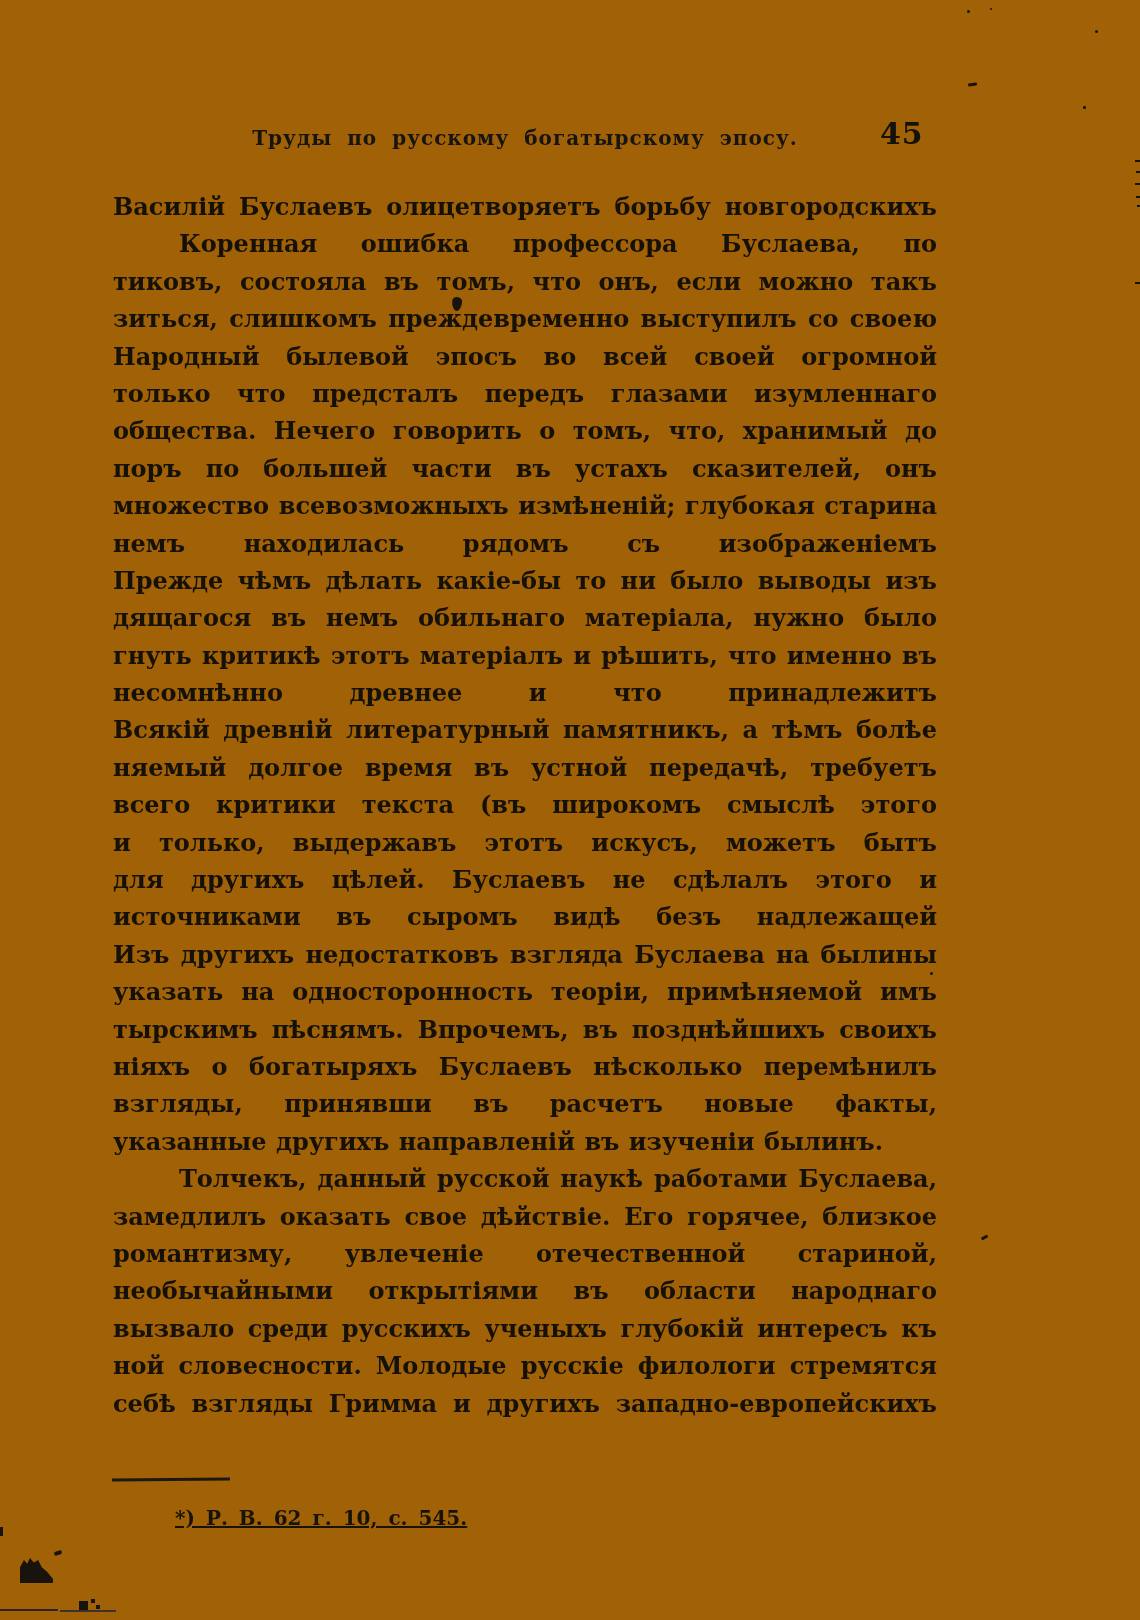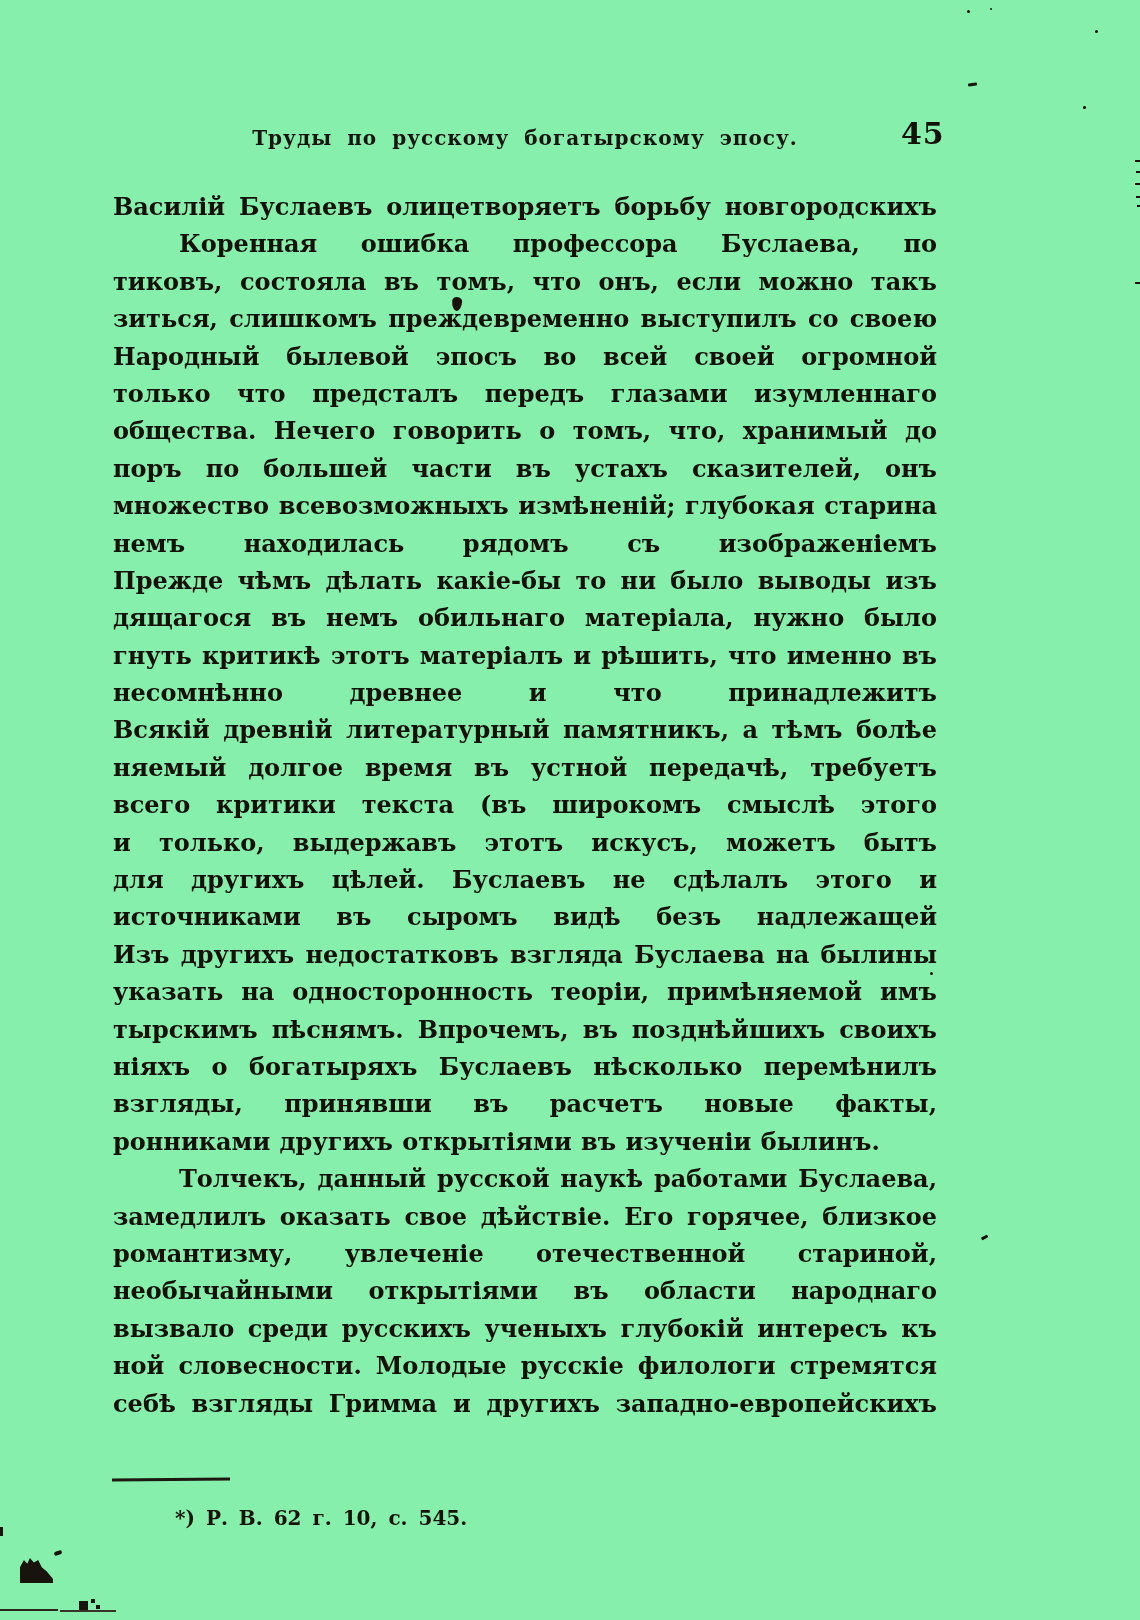--- a/index.html
+++ b/index.html
@@ -1,50 +1,50 @@
 <!DOCTYPE html>
 <html><head>
 <meta charset="utf-8">
 <style>
   html,body{margin:0;padding:0;}
   body{width:1140px;height:1620px;overflow:hidden;background:#e8e8e6;}
   .page{
     position:absolute; left:0; top:0; width:1140px; height:1620px;
-    background:#86efac; color:#141109;
+    background:#a16207; color:#141109;
     font-family:"DejaVu Serif","Liberation Serif",serif;
     font-weight:700;
   }
   .rh-title{
     position:absolute; left:113px; top:126px; width:824px;
     text-align:center; font-size:20px; letter-spacing:1px; word-spacing:7px;
     color:#181410;
   }
   .page-num{
-    position:absolute; left:901px; top:116px; width:46px;
+    position:absolute; left:880px; top:116px; width:46px;
     font-size:30px; letter-spacing:1px; color:#141109;
   }
   .body-text{
     position:absolute; left:113px; top:188px; width:824px;
     font-size:24px; line-height:37.4px; color:#151109;
   }
   .line{
     height:37.4px; overflow:hidden;
     text-align:justify; text-align-last:left; word-spacing:1px;
   }
   .line.j{ text-align-last:justify; }
   .line.ind{ text-indent:66px; }
   .fn-rule{
     position:absolute; left:112px; top:1478px; width:118px; height:3px;
     background:#1c1812; transform:rotate(-0.6deg);
   }
   .footnote{
     position:absolute; left:113px; top:1506px; width:824px;
     font-size:20px; word-spacing:4px; color:#171309;
   }
-  .footnote{ text-indent:62px; }
+  .footnote{ text-indent:62px;text-decoration:underline; }
   
   .art{ position:absolute; background:#18130c; }
   .ink-drop{
     left:452px; top:297px; width:10px; height:14px;
     border-radius:45% 55% 50% 50% / 30% 30% 70% 70%;
     transform:rotate(4deg);
   }
   .ink-blot{
     left:20px; top:1550px; width:33px; height:33px;
     clip-path:polygon(0 100%,0 52%,12% 30%,22% 42%,30% 24%,42% 38%,55% 30%,66% 52%,82% 66%,100% 88%,100% 100%);
@@ -98,21 +98,21 @@
       <div class="line j">няемый долгое время въ устной передачѣ, требуетъ прежде</div>
       <div class="line j">всего критики текста (въ широкомъ смыслѣ этого выраженія)</div>
       <div class="line j">и только, выдержавъ этотъ искусъ, можетъ бытъ употребленъ</div>
       <div class="line j">для другихъ цѣлей. Буслаевъ не сдѣлалъ этого и пользовался</div>
       <div class="line j">источниками въ сыромъ видѣ безъ надлежащей обработки.</div>
       <div class="line j">Изъ другихъ недостатковъ взгляда Буслаева на былины можно</div>
       <div class="line j">указать на односторонность теоріи, примѣняемой имъ къ бога-</div>
       <div class="line j">тырскимъ пѣснямъ. Впрочемъ, въ позднѣйшихъ своихъ сужде-</div>
       <div class="line j">ніяхъ о богатыряхъ Буслаевъ нѣсколько перемѣнилъ свои</div>
       <div class="line j">взгляды, принявши въ расчетъ новые факты, указанные сто-</div>
-      <div class="line">ронниками другихъ открытіями въ изученіи былинъ.</div>
+      <div class="line">указанные другихъ направленій въ изученіи былинъ.</div>
       <div class="line ind j">Толчекъ, данный русской наукѣ работами Буслаева, не</div>
       <div class="line j">замедлилъ оказать свое дѣйствіе. Его горячее, близкое къ</div>
       <div class="line j">романтизму, увлеченіе отечественной стариной, поддержанное</div>
       <div class="line j">необычайными открытіями въ области народнаго творчества,</div>
       <div class="line j">вызвало среди русскихъ ученыхъ глубокій интересъ къ народ-</div>
       <div class="line j">ной словесности. Молодые русскіе филологи стремятся усвоить</div>
       <div class="line j">себѣ взгляды Гримма и другихъ западно-европейскихъ автори-</div>
     </div>
 
   <div class="fn-rule"></div>

